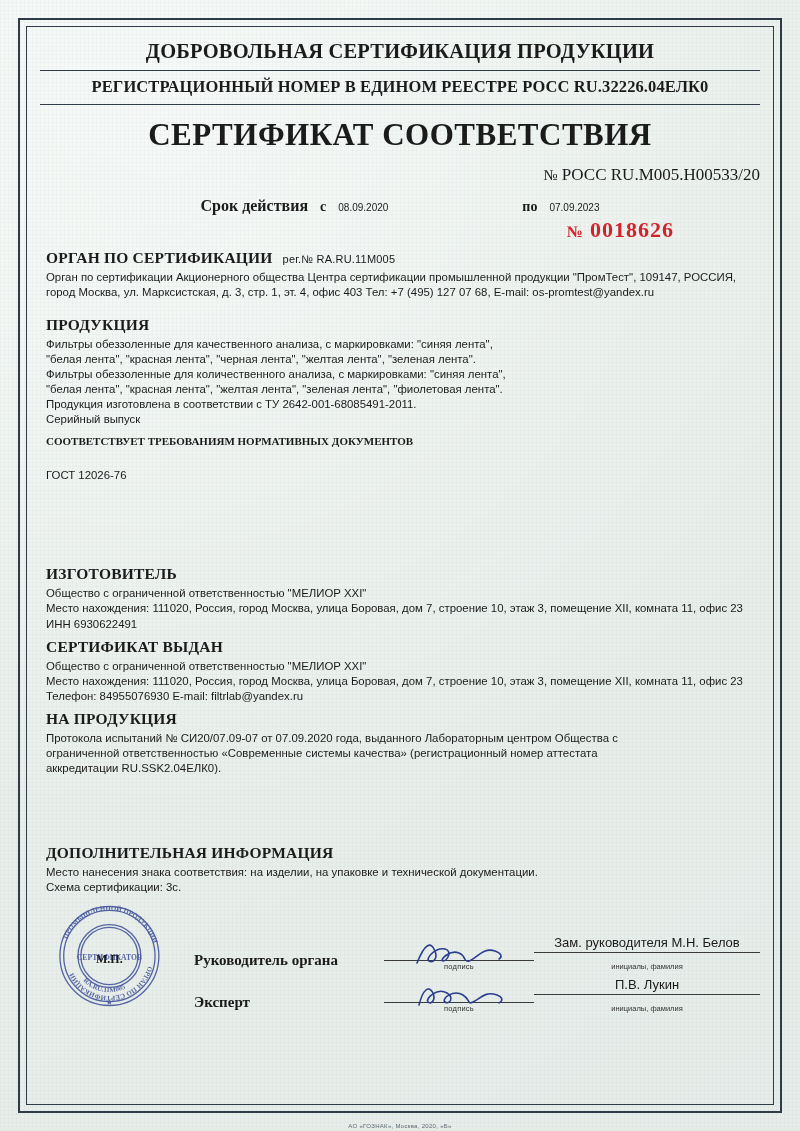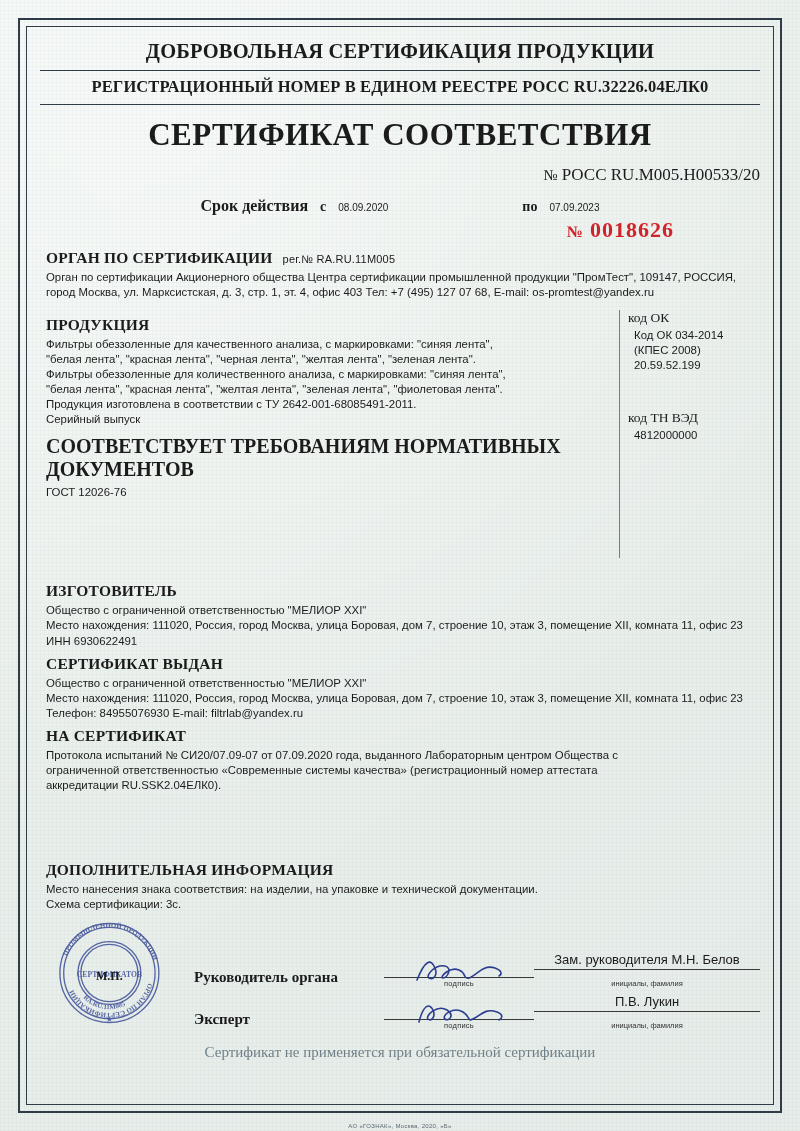--- a/index.html
+++ b/index.html
@@ -147,22 +147,22 @@
   }
   .code-val {
     font-family: "Liberation Sans", sans-serif;
     font-size: 11.4px;
     line-height: 1.3;
     padding-left: 6px;
   }
 
   .norm-head {
     font-weight: bold;
-    font-size: 20px;
-    margin: 8px 0 4px 6px;
+    font-size: 11px;
+    margin: 8px 0 21px 6px;
   }
 
   .sep-gap { height: 10px; }
 
   .footer-sign {
     display: flex;
     align-items: flex-end;
     margin-top: 4px;
     padding-left: 4px;
   }
@@ -314,53 +314,40 @@
         <div class="body-text">Фильтры обеззоленные для количественного анализа, с маркировками: "синяя лента",</div>
         <div class="body-text">"белая лента", "красная лента",  "желтая лента", "зеленая лента", "фиолетовая лента".</div>
         <div class="body-text">Продукция изготовлена в соответствии с ТУ 2642-001-68085491-2011.</div>
         <div class="body-text">Серийный выпуск</div>
 
         <div class="norm-head">СООТВЕТСТВУЕТ ТРЕБОВАНИЯМ НОРМАТИВНЫХ ДОКУМЕНТОВ</div>
         <div class="body-text">ГОСТ 12026-76</div>
         <div style="height:58px"></div>
       </div>
 
-      <div class="col-right">
-        <div class="code-box">
-          <div class="code-title">код ОК</div>
-          <div class="code-val">Код ОК 034-2014</div>
-          <div class="code-val">(КПЕС 2008)</div>
-          <div class="code-val">20.59.52.199</div>
-        </div>
-        <div style="height:34px"></div>
-        <div class="code-box">
-          <div class="code-title">код ТН ВЭД</div>
-          <div class="code-val">4812000000</div>
-        </div>
-      </div>
     </div>
 
     <div style="height:18px"></div>
 
     <div class="section-head">
       <span>ИЗГОТОВИТЕЛЬ</span>
     </div>
     <div class="body-text">Общество с ограниченной ответственностью "МЕЛИОР XXI"</div>
     <div class="body-text">Место нахождения: 111020, Россия, город Москва, улица Боровая, дом 7, строение 10, этаж 3, помещение XII, комната 11, офис 23</div>
     <div class="body-text">ИНН 6930622491</div>
 
     <div class="section-head">
       <span>СЕРТИФИКАТ ВЫДАН</span>
     </div>
     <div class="body-text">Общество с ограниченной ответственностью "МЕЛИОР XXI"</div>
     <div class="body-text">Место нахождения: 111020, Россия, город Москва, улица Боровая, дом 7, строение 10, этаж 3, помещение XII, комната 11, офис 23</div>
     <div class="body-text">Телефон: 84955076930 E-mail: filtrlab@yandex.ru</div>
 
     <div class="section-head">
-      <span>НА СЕРТИФИКАТ</span>
+      <span>НА ПРОДУКЦИЯ</span>
     </div>
     <div class="body-text">Протокола испытаний № СИ20/07.09-07 от 07.09.2020 года, выданного Лабораторным центром Общества с</div>
     <div class="body-text">ограниченной ответственностью «Современные системы качества» (регистрационный номер аттестата</div>
     <div class="body-text">аккредитации RU.SSK2.04ЕЛК0).</div>
 
     <div style="height:62px"></div>
 
     <div class="section-head">
       <span>ДОПОЛНИТЕЛЬНАЯ ИНФОРМАЦИЯ</span>
     </div>
@@ -424,17 +411,16 @@
             <div class="cap">подпись</div>
           </div>
           <div class="sign-name">
             <div class="nm">П.В. Лукин</div>
             <div class="cap">инициалы, фамилия</div>
           </div>
         </div>
       </div>
     </div>
 
-    <div class="disclaimer">Сертификат не применяется при обязательной сертификации</div>
   </div>
 
   <div class="printinfo">АО «ГОЗНАК», Москва, 2020, «Б»</div>
 </div>
 
 </body></html>

